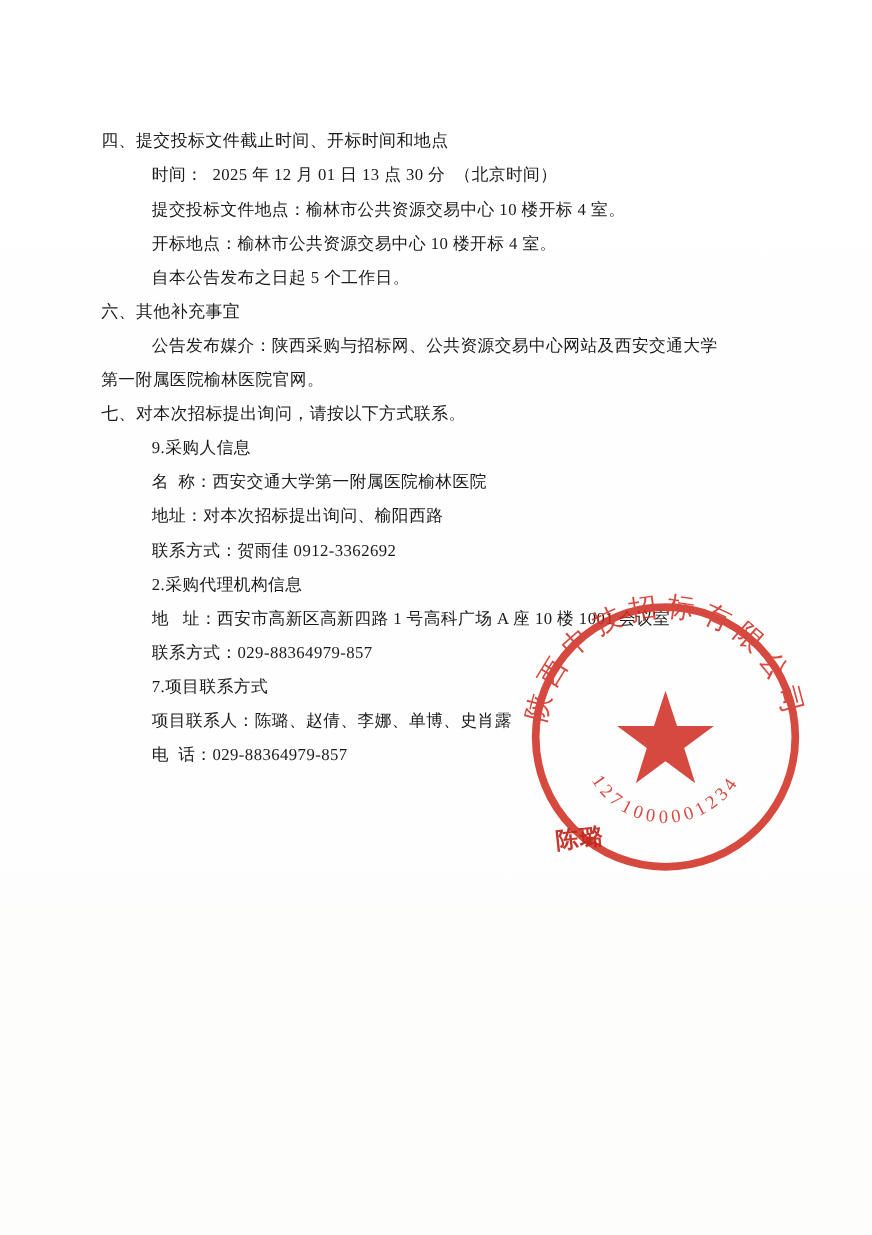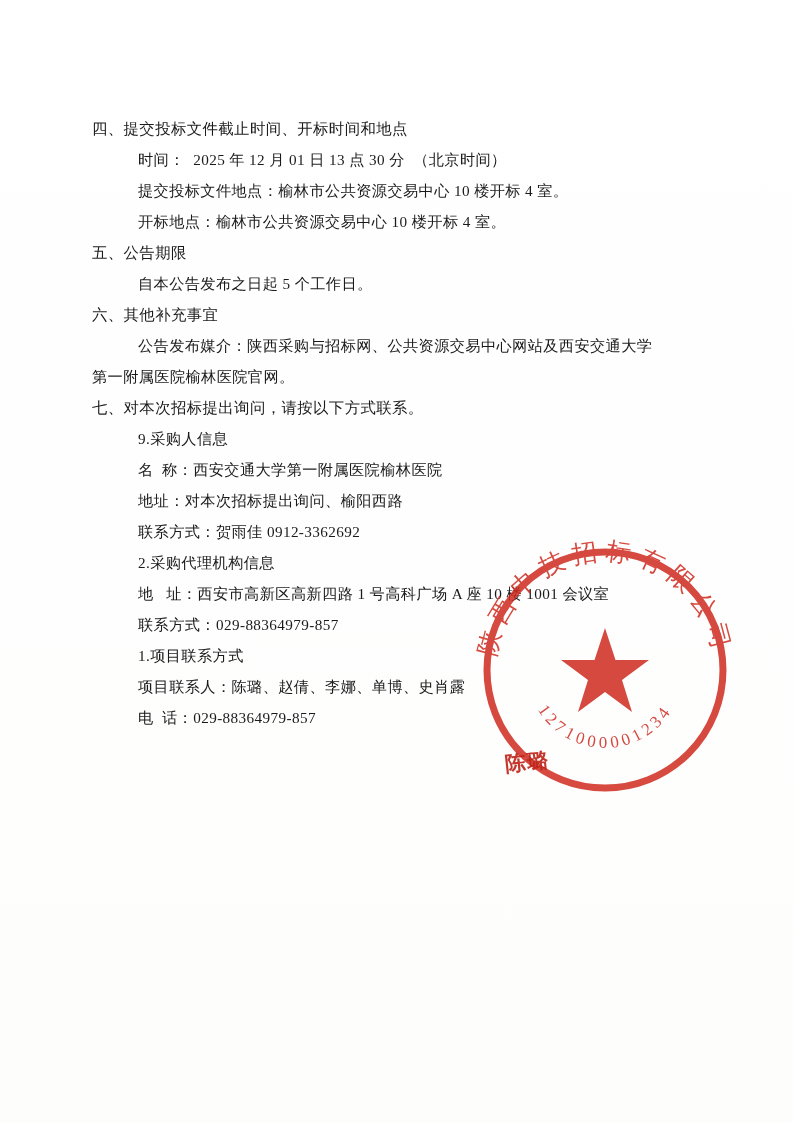--- a/index.html
+++ b/index.html
@@ -77,36 +77,35 @@
 <div class="page">
   <div class="scan-tint"></div>
 
   <div class="doc-body">
 
     <div class="line heading indent-0">四、提交投标文件截止时间、开标时间和地点</div>
     <div class="line indent-2">时间：  2025 年 12 月 01 日 13 点 30 分  （北京时间）</div>
     <div class="line indent-2">提交投标文件地点：榆林市公共资源交易中心 10 楼开标 4 室。</div>
     <div class="line indent-2">开标地点：榆林市公共资源交易中心 10 楼开标 4 室。</div>
 
-    <div class="line heading indent-0">五、公告期限</div>
     <div class="line indent-2">自本公告发布之日起 5 个工作日。</div>
 
     <div class="line heading indent-0">六、其他补充事宜</div>
     <div class="line indent-2">公告发布媒介：陕西采购与招标网、公共资源交易中心网站及西安交通大学</div>
     <div class="line indent-0">第一附属医院榆林医院官网。</div>
 
     <div class="line heading indent-0">七、对本次招标提出询问，请按以下方式联系。</div>
     <div class="line indent-2">9.采购人信息</div>
     <div class="line indent-2">名  称：西安交通大学第一附属医院榆林医院</div>
     <div class="line indent-2">地址：对本次招标提出询问、榆阳西路</div>
     <div class="line indent-2">联系方式：贺雨佳 0912-3362692</div>
     <div class="line indent-2">2.采购代理机构信息</div>
     <div class="line indent-2">地   址：西安市高新区高新四路 1 号高科广场 A 座 10 楼 1001 会议室</div>
     <div class="line indent-2">联系方式：029-88364979-857</div>
-    <div class="line indent-2">1.项目联系方式</div>
+    <div class="line indent-2">7.项目联系方式</div>
     <div class="line indent-2">项目联系人：陈璐、赵倩、李娜、单博、史肖露</div>
     <div class="line indent-2">电  话：029-88364979-857</div>
   </div>
 
   <div class="seal">
     <svg width="300" height="300" viewBox="0 0 300 300" xmlns="http://www.w3.org/2000/svg">
       <defs>
         <path id="arcTop" d="M 40,150 A 110,110 0 0 1 260,150"></path>
         <path id="arcBottom" d="M 72,150 A 78,78 0 0 0 228,150"></path>
         <clipPath id="pageClip">

